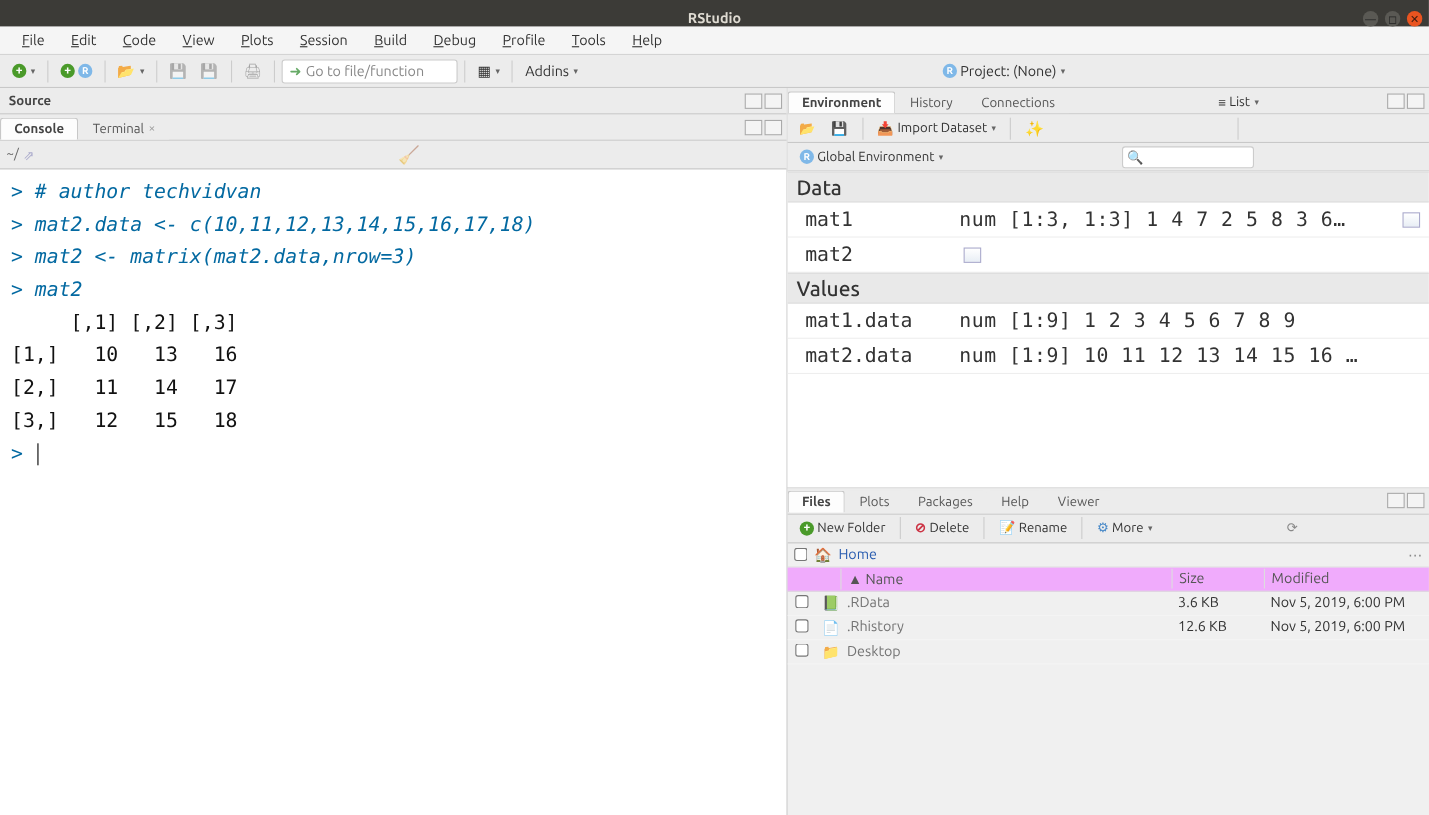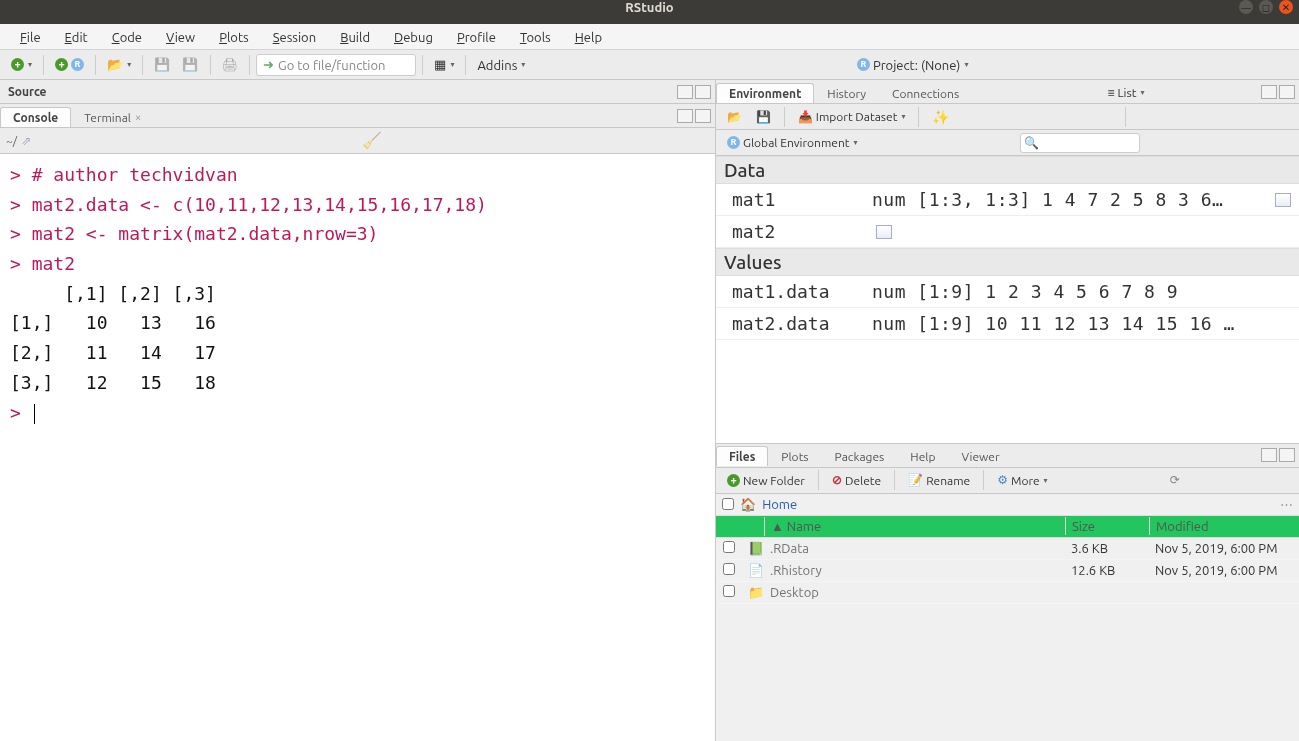--- a/index.html
+++ b/index.html
@@ -1,19 +1,19 @@
 <!DOCTYPE html>
 <html><head>
 <meta charset="utf-8">
 <style>
 * { box-sizing: border-box; margin: 0; padding: 0; }
 body { font-family: "Ubuntu", "Segoe UI", sans-serif; font-size: 13px; background: #f0f0f0; color: #333; width: 1299px; height: 741px; overflow: hidden; }
 
 
-.titlebar { background: #3c3b37; color: #dfdbd2; height: 24px; display: flex; align-items: flex-start; justify-content: center; position: relative; }
+.titlebar { background: #3c3b37; color: #dfdbd2; height: 24px; display: flex; align-items: flex-end; justify-content: center; position: relative; }
 .titlebar .title { font-weight: bold; font-size: 13px; }
 .titlebar .controls { position: absolute; right: 6px; display: flex; gap: 6px; }
 .titlebar .controls span { width: 14px; height: 14px; border-radius: 50%; display: inline-flex; align-items: center; justify-content: center; font-size: 10px; }
 .win-min { background: #5a5954; color: #222; }
 .win-max { background: #5a5954; color: #222; }
 .win-close { background: #e95420; color: #3a1b0f; }
 
 
 .menubar { background: #f5f5f5; border-bottom: 1px solid #d4d4d4; height: 26px; display: flex; align-items: center; padding: 0 8px; gap: 0; }
 .menubar .menu { padding: 3px 12px; cursor: default; }
@@ -43,34 +43,34 @@
 .tab.inactive { background: #ececec; border-color: transparent; font-weight: normal; color: #555; }
 .tab .close { color: #999; font-size: 11px; }
 .tabstrip .pane-controls { margin-left: auto; padding-right: 4px; display:flex; gap:2px;}
 
 
 .subtoolbar { background: #ececec; border-bottom: 1px solid #c8c8c8; height: 26px; display: flex; align-items: center; padding: 0 6px; gap: 4px; font-size: 12px; }
 .subtoolbar .right { margin-left: auto; display: flex; align-items: center; gap: 4px; }
 
 
 .console-body { flex: 1; padding: 6px 10px; font-family: "DejaVu Sans Mono", monospace; font-size: 18px; line-height: 1.65; white-space: pre; overflow: hidden; }
-.console-body .prompt { color: #be185d; }
+.console-body .prompt { color: #0369a1; font-style: italic; }
 .console-body .output { color: #111; }
 .cursor { display:inline-block; width:1px; height:20px; background:#000; vertical-align:middle; margin-left:2px;}
 
 
 .env-body { background: #fff; flex: 1; overflow: hidden; font-family: "DejaVu Sans Mono", monospace; font-size: 18px; }
 .env-section { background: #e9e9e9; padding: 2px 8px; font-family: "Ubuntu", sans-serif; font-size: 19px; font-weight: 500; color: #333; border-bottom:1px solid #ddd; border-top:1px solid #ddd;}
 .env-row { display: flex; padding: 2px 8px 2px 16px; border-bottom: 1px solid #eee; align-items:center; height:32px;}
 .env-row .name { width: 140px; flex-shrink:0; }
 .env-row .val { flex: 1; white-space: nowrap; overflow: hidden; letter-spacing: 0.5px; }
 .env-row .grid-icon { width:16px; height:14px; border:1px solid #aac; background:linear-gradient(#fff,#e8eef5); flex-shrink:0; margin-left:4px;}
 .files-path { padding: 3px 6px; border-bottom: 1px solid #ddd; display: flex; align-items: center; gap: 6px; }
 .files-table { flex: 1; }
-.files-header { display: flex; background: #22c55e; border-bottom: 1px solid #ddd; height: 22px; align-items: center; }
+.files-header { display: flex; background: #f0abfc; border-bottom: 1px solid #ddd; height: 22px; align-items: center; }
 .files-header div, .files-row div { padding: 2px 6px; }
 .col-check { width: 26px; text-align:center; }
 .col-icon { width: 22px; }
 .col-name { flex: 1; }
 .col-size { width: 84px; }
 .col-mod { width: 150px; }
 .files-row { display: flex; align-items: center; height: 22px; border-bottom: 1px solid #f4f4f4; }
 .files-row .col-name { color: #737373; }
 .files-header .col-name, .files-header .col-size, .files-header .col-mod { color:#555; border-left:1px solid #ddd;}
 .icon-plus { background: #4a9a2a; color: #fff; border-radius: 50%; width:13px; height:13px; font-size:11px; line-height:13px; text-align:center; font-weight:bold;}

